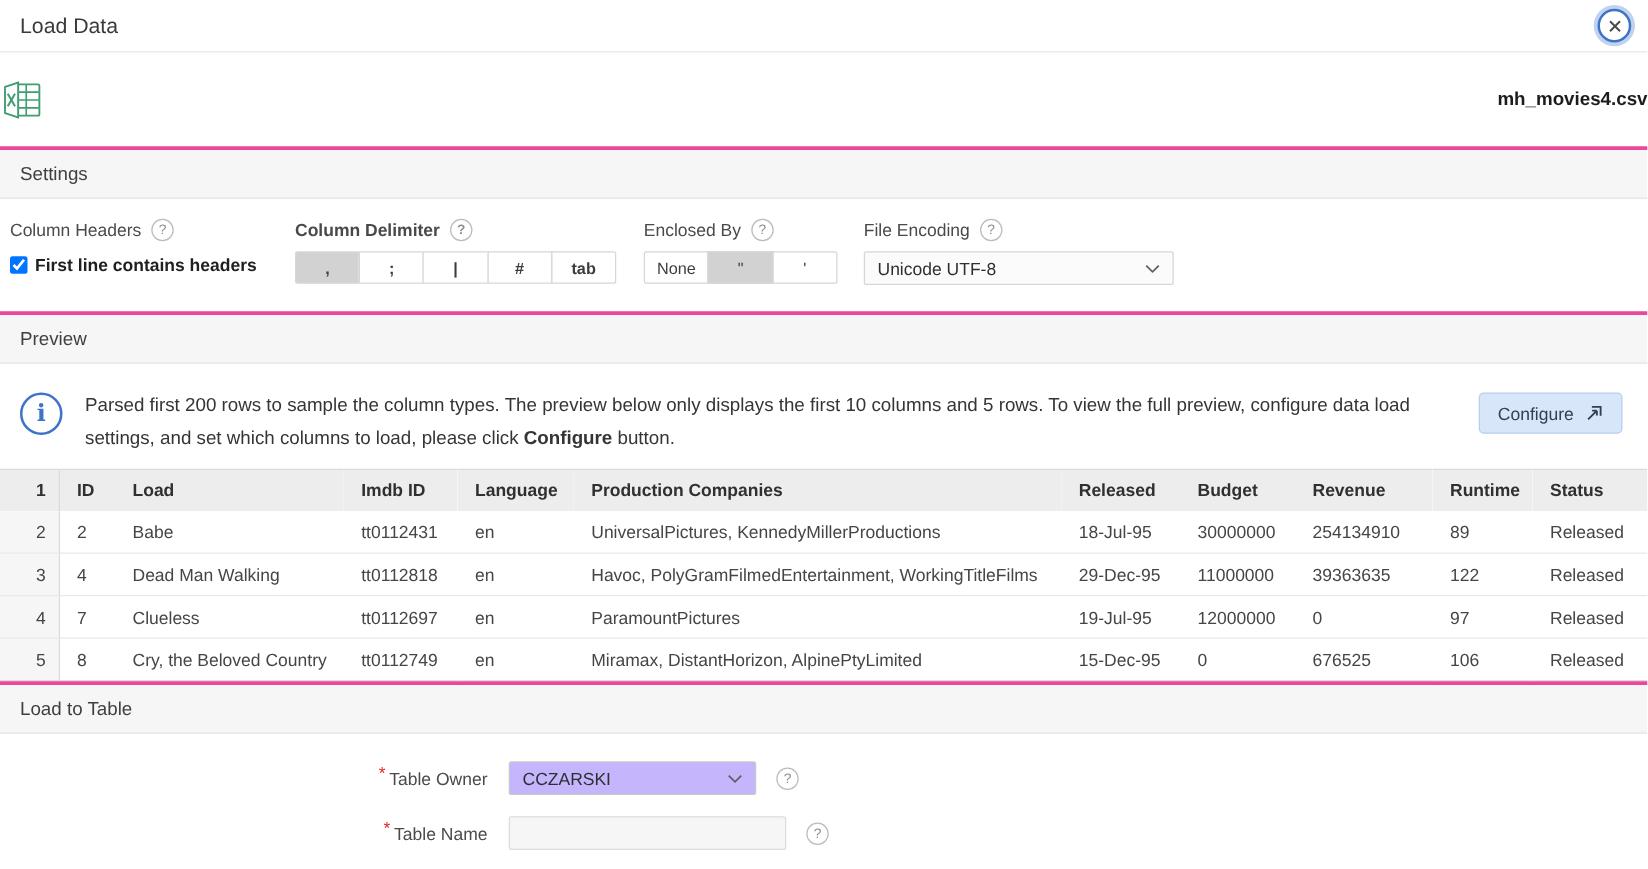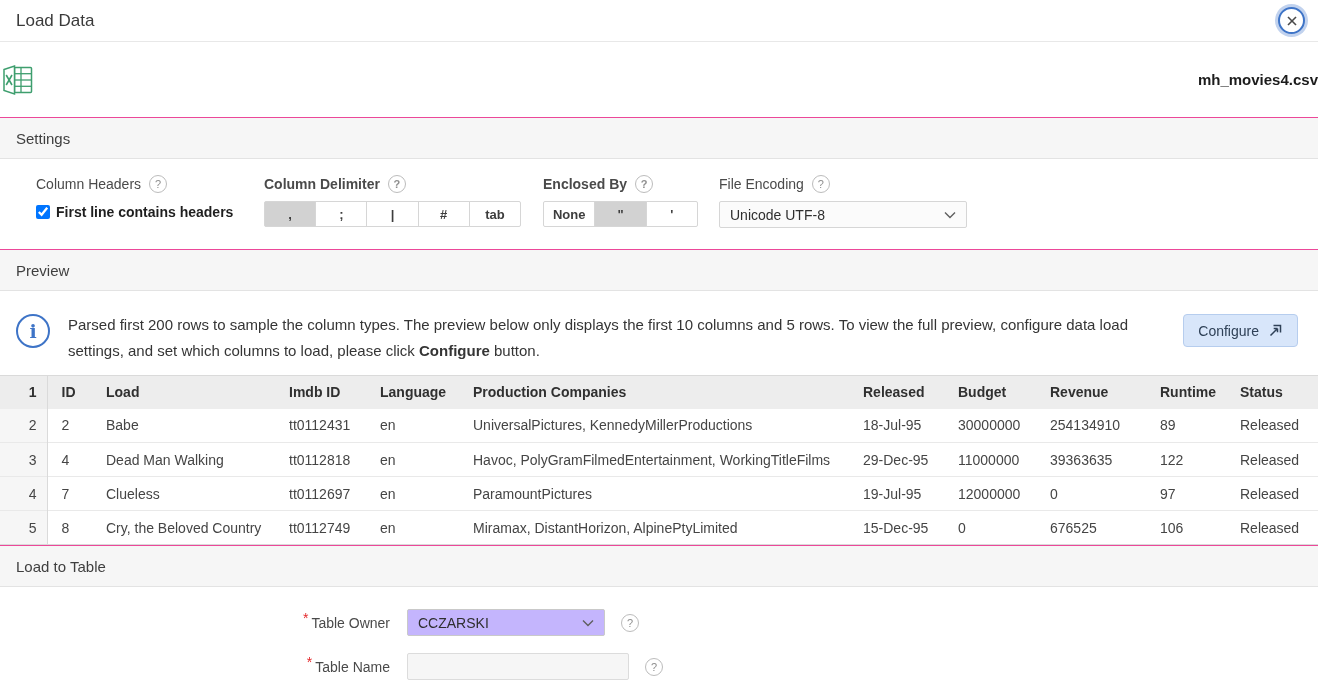--- a/index.html
+++ b/index.html
@@ -13,38 +13,38 @@
   .close-btn { position:absolute; top:7px; right:13px; width:27px; height:27px;
                border-radius:50%; background:#fff; border:2px solid #3e74c7;
                box-shadow:0 0 0 3px rgba(78,125,205,.35); display:flex;
                align-items:center; justify-content:center; cursor:pointer; }
 
   
   .file-row { height:75px; display:flex; align-items:center; justify-content:space-between; gap:13px; }
   .file-name { font-size:15px; font-weight:bold; color:#1c1c1c; }
 
   
-  .section-bar { height:42px; background:#f6f6f6; border-top:1px solid #ec4899;
+  .section-bar { height:42px; background:#f6f6f6; border-top:3px solid #ec4899;
                  border-bottom:1px solid #e3e3e3; display:flex; align-items:center;
                  padding:0 16px; font-size:15px; color:#3f3f3f; }
 
   
-  .settings-row { height:90px; display:flex; padding:16px 0 0 36px; }
+  .settings-row { height:90px; display:flex; padding:16px 0 0 8px; }
   .field { display:flex; flex-direction:column; }
   .field-label-row { display:flex; align-items:center; gap:8px; height:18px;
                      margin-bottom:8px; font-size:14px; color:#4a4a4a; }
   .help-icon { width:18px; height:18px; border-radius:50%; border:1px solid #bcbcbc;
                color:#8f8f8f; font-size:11px; display:inline-flex; align-items:center;
                justify-content:center; cursor:pointer; flex:none; }
   .fld-colheaders { width:228px; }
   .checkbox-row { display:flex; align-items:center; gap:6px; margin-top:3px; }
   .checkbox-row input { width:14px; height:14px; }
   .checkbox-row label { font-size:14px; font-weight:bold; color:#1f1f1f; }
   .fld-delimiter { width:279px;font-weight:bold; }
-  .fld-enclosed { width:176px;font-weight:bold; }
+  .fld-enclosed { width:176px; }
   .btn-group { display:flex; }
   .seg-btn { height:26px; background:#fff; border:1px solid #d6d6d6; margin-left:-1px;
              font-size:13px; color:#3d3d3d; display:flex; align-items:center;
              justify-content:center; cursor:pointer; }
   .seg-btn:first-child { margin-left:0; border-radius:2px 0 0 2px; }
   .seg-btn:last-child { border-radius:0 2px 2px 0; }
   .seg-btn.selected { background:#d2d2d2; }
   .delim-group { width:257px; } .delim-group .seg-btn { flex:1; }
   .encl-group { width:155px; } .encl-group .seg-btn { flex:1; }
   .select-box { height:27px; border:1px solid #d6d6d6; background:#fbfbfb; border-radius:2px;

